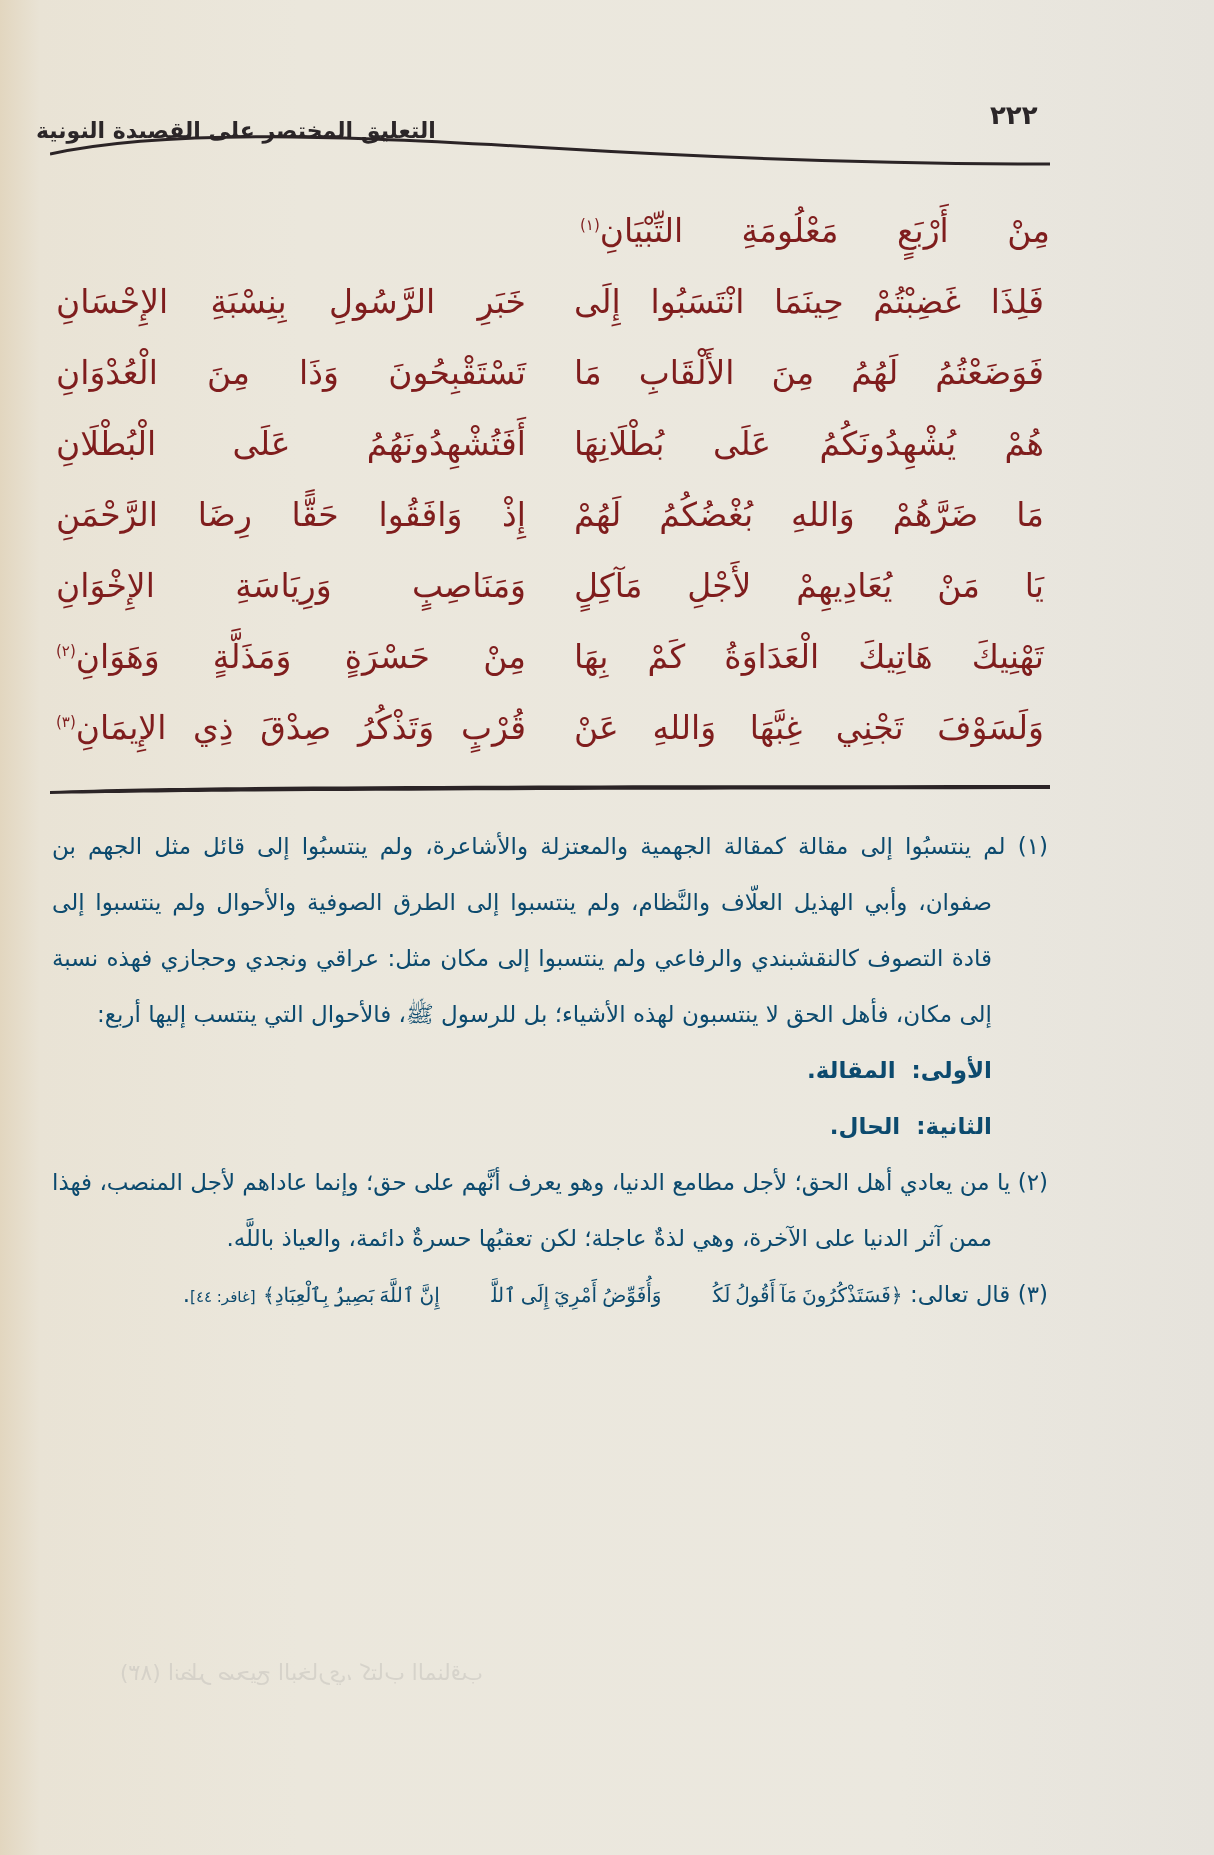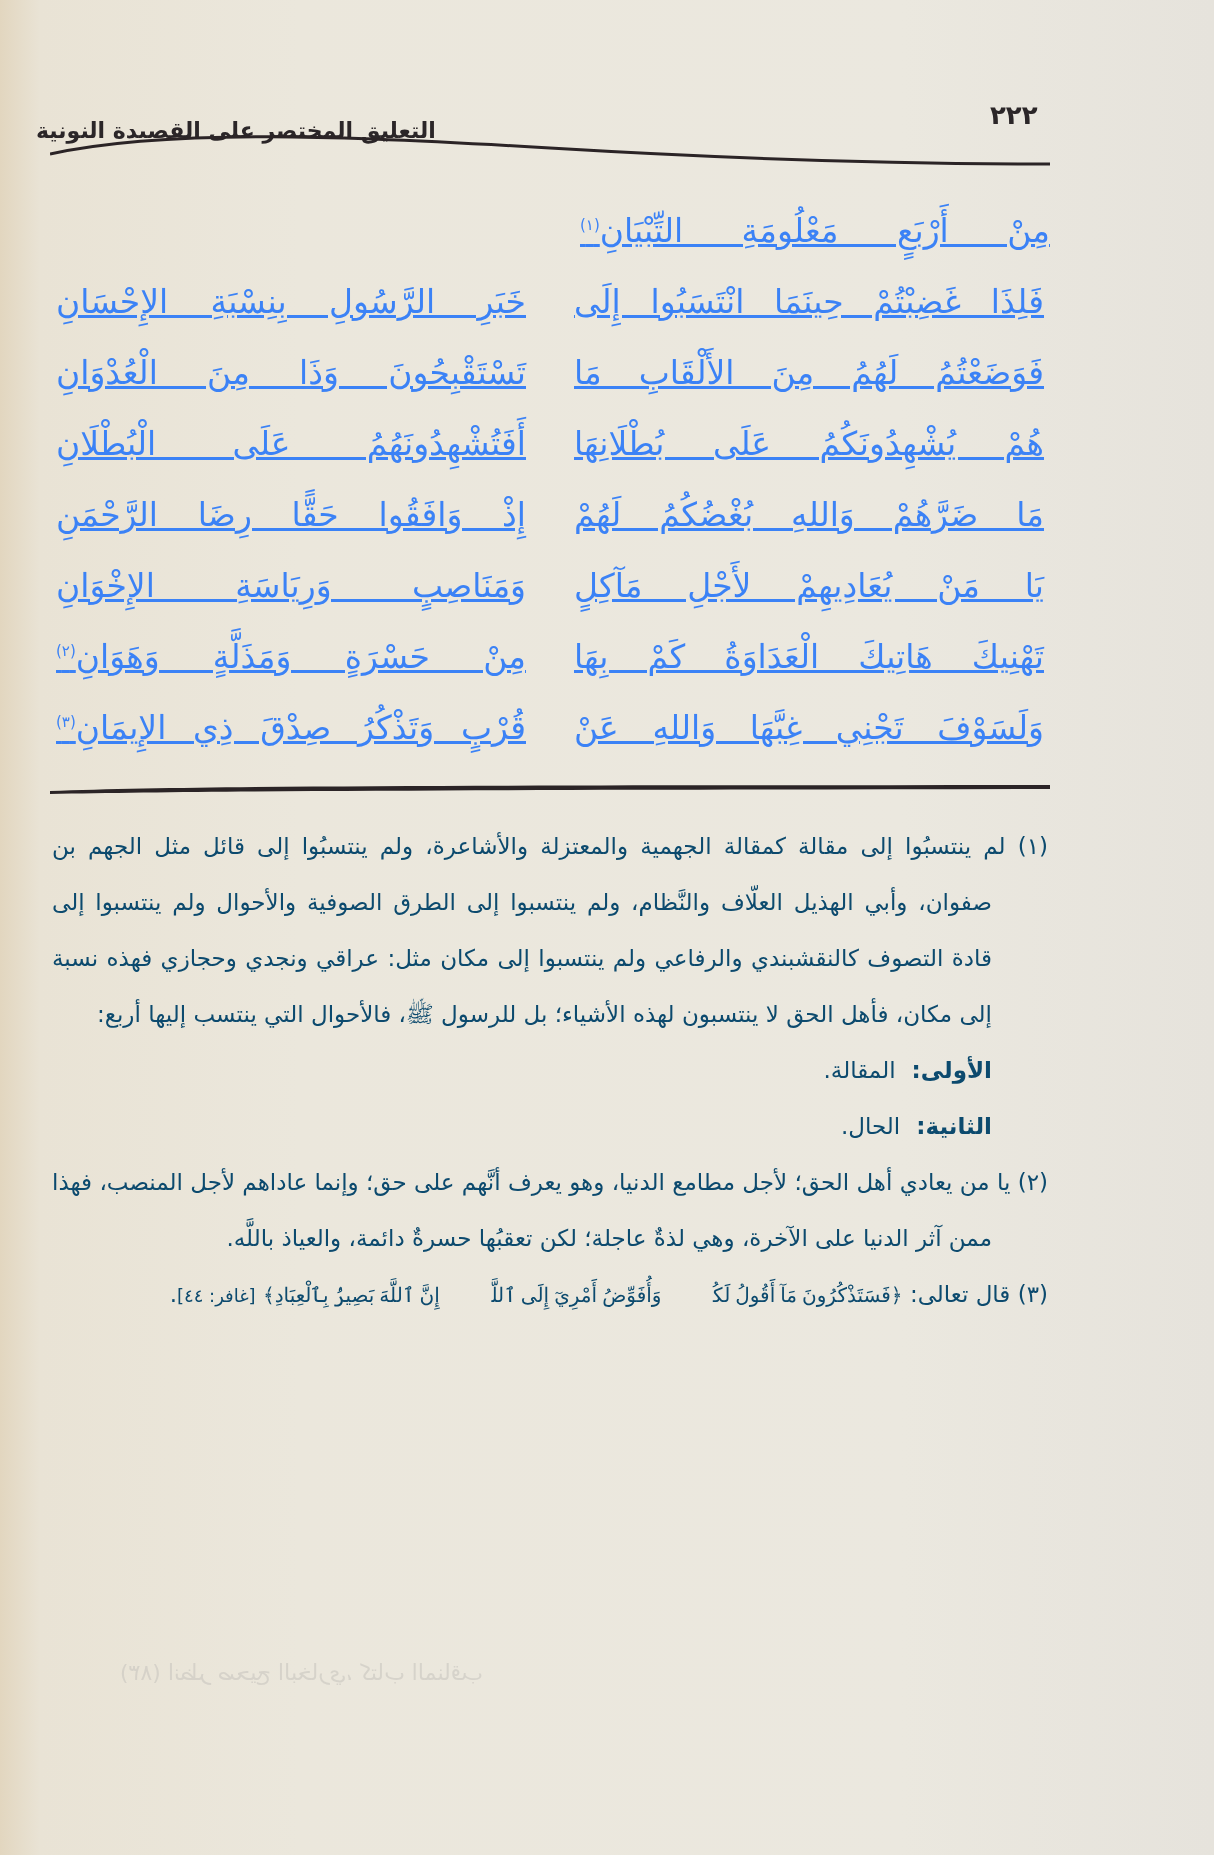--- a/index.html
+++ b/index.html
@@ -63,25 +63,24 @@
       flex-direction: row;
       justify-content: space-between;
       height: 71px;
       align-items: center;
     }
     .hemistich {
       font-family: "DejaVu Serif", serif;
       font-size: 33px;
       width: 470px;
       white-space: nowrap;
-      color: #3b82f6;
+      color: #7f1d1d;
       text-align: justify;
       text-align-last: justify;
       direction: rtl;
-      text-decoration: underline;
     }
     .hemistich.first { padding-right: 6px; }
     .hemistich.second { padding-left: 6px; }
     .fn-marker {
       font-size: 15px;
       vertical-align: super;
       font-family: "DejaVu Sans", sans-serif;
     }
     .foot-rule {
       position: absolute;
@@ -116,27 +115,27 @@
     .sub-list {
       margin: 0;
       padding: 0 56px 0 0;
       list-style: none;
     }
     .sub-item {
       line-height: 56px;
       height: 56px;
       font-weight: bold;
     }
-    .sub-item .val { font-weight: normal; margin-right: 8px; }
+    .sub-item .val { font-weight: bold; margin-right: 8px; }
     .quran {
       font-family: Liberation Serif, serif;
       font-size: 20px;
     }
     .ref {
-      font-size: 18px;
+      font-size: 15px;
     }
     .bleed {
       position: absolute;
       left: 120px;
       top: 1660px;
       direction: rtl;
       font-size: 22px;
       color: #c6c3bd;
       opacity: 0.55;
       transform: scaleX(-1);

